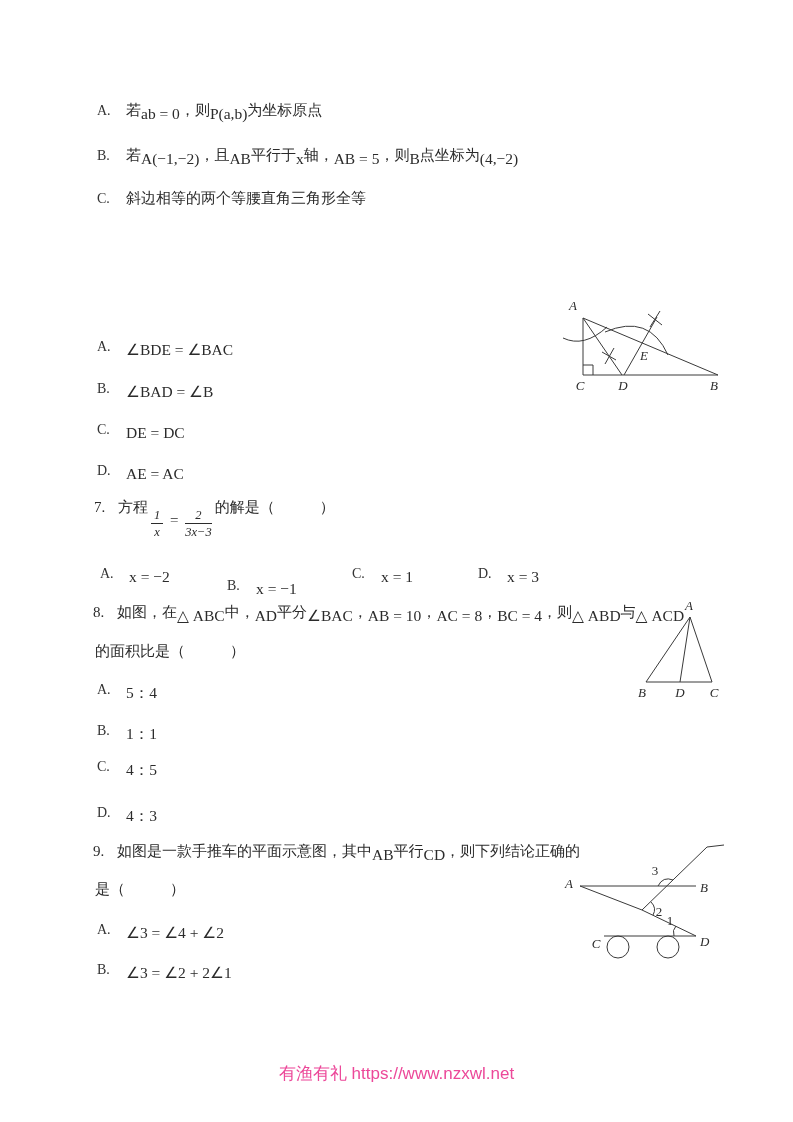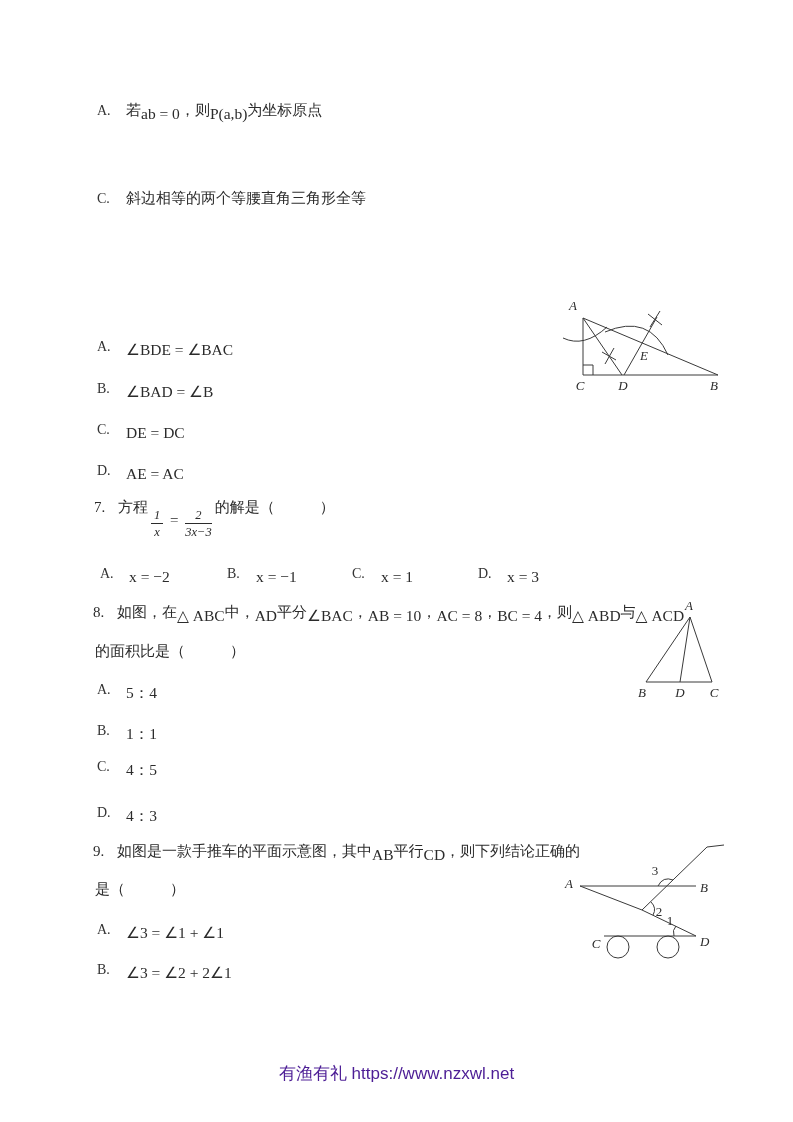--- a/index.html
+++ b/index.html
@@ -21,30 +21,33 @@
   }
   .fr-num { display:block; border-bottom:1px solid #2b2b2b; padding:0 3px 1px; }
   .fr-den { display:block; padding-top:1px; }
   .figure { position:absolute; }
   .figure svg { display:block; }
   .fig-stroke { stroke:#3a3a3a; stroke-width:1; fill:none; }
   .fig-label { font-family:"Liberation Serif", serif; font-style:italic; font-size:13px; fill:#2b2b2b; }
   .fig-num { font-family:"Liberation Serif", serif; font-style:normal; font-size:13px; fill:#2b2b2b; }
   .footer {
     position:absolute; left:0; width:793px; text-align:center;
-    font-family:"Liberation Sans", sans-serif; font-size:17px; color:#4c1d95;
+    font-family:"Liberation Sans", sans-serif; font-size:17px; color:#ec4899;
   }
 </style>
 </head>
 <body>
 
 <div class="page">
 
   <div class="line" style="top:100px;left:97px">
     <span class="opt-label">A.</span><span><span class="t">若</span><span class="m">ab = 0</span><span class="t">，则</span><span class="m">P(a,b)</span><span class="t">为坐标原点</span></span>
+  </div>
+  <div class="line" style="top:145px;left:97px">
+    <span class="opt-label">B.</span><span><span class="t">若</span><span class="m">A(−1,−2)</span><span class="t">，且</span><span class="m">AB</span><span class="t">平行于</span><span class="m">x</span><span class="t">轴，</span><span class="m">AB = 5</span><span class="t">，则</span><span class="m">B</span><span class="t">点坐标为</span><span class="n">(4,−2)</span></span>
   </div>
   <div class="line" style="top:188px;left:97px">
     <span class="opt-label">C.</span><span><span class="t">斜边相等的两个等腰直角三角形全等</span></span>
   </div>
 
 
   <div class="figure" style="left:556px;top:296px;width:190px;height:106px">
     <svg width="190" height="106" viewBox="0 0 190 106">
       <path class="fig-stroke" d="M27 22 L27 79 L162 79 Z"></path>
       <path class="fig-stroke" d="M27 69 H37 V79"></path>
@@ -74,21 +77,21 @@
   <div class="line" style="top:460px;left:97px">
     <span class="opt-label">D.</span><span><span class="m">AE = AC</span></span>
   </div>
 
   <div class="line" style="top:497px;left:94px">
     <span class="q-num">7.</span><span><span class="t">方程</span><span class="frac"><span class="fr-num">1</span><span class="fr-den">x</span></span><span class="fm"> = </span><span class="frac"><span class="fr-num">2</span><span class="fr-den">3x−3</span></span><span class="t">的解是（　　　）</span></span>
   </div>
   <div class="line" style="top:563px;left:100px">
     <span class="opt-label">A.</span><span><span class="m">x = −2</span></span>
   </div>
-  <div class="line" style="top:563px;left:227px">
+  <div class="line" style="top:575px;left:227px">
     <span class="opt-label">B.</span><span><span class="m">x = −1</span></span>
   </div>
   <div class="line" style="top:563px;left:352px">
     <span class="opt-label">C.</span><span><span class="m">x = 1</span></span>
   </div>
   <div class="line" style="top:563px;left:478px">
     <span class="opt-label">D.</span><span><span class="m">x = 3</span></span>
   </div>
 
   <div class="line" style="top:602px;left:93px">
@@ -144,21 +147,21 @@
       <text class="fig-num" x="99" y="39" text-anchor="middle">3</text>
       <text class="fig-num" x="103" y="80" text-anchor="middle">2</text>
       <text class="fig-num" x="114" y="89" text-anchor="middle">1</text>
     </svg>
   </div>
 
   <div class="line" style="top:879px;left:95px">
     <span><span class="t">是（　　　）</span></span>
   </div>
   <div class="line" style="top:919px;left:97px">
-    <span class="opt-label">A.</span><span><span class="n">∠3 = ∠1 + ∠1</span></span>
+    <span class="opt-label">A.</span><span><span class="n">∠3 = ∠4 + ∠2</span></span>
   </div>
   <div class="line" style="top:959px;left:97px">
     <span class="opt-label">B.</span><span><span class="n">∠3 = ∠2 + 2∠1</span></span>
   </div>
 
   <div class="footer" style="top:1062px">有渔有礼 https://www.nzxwl.net</div>
 
 </div>
 
 </body></html>

